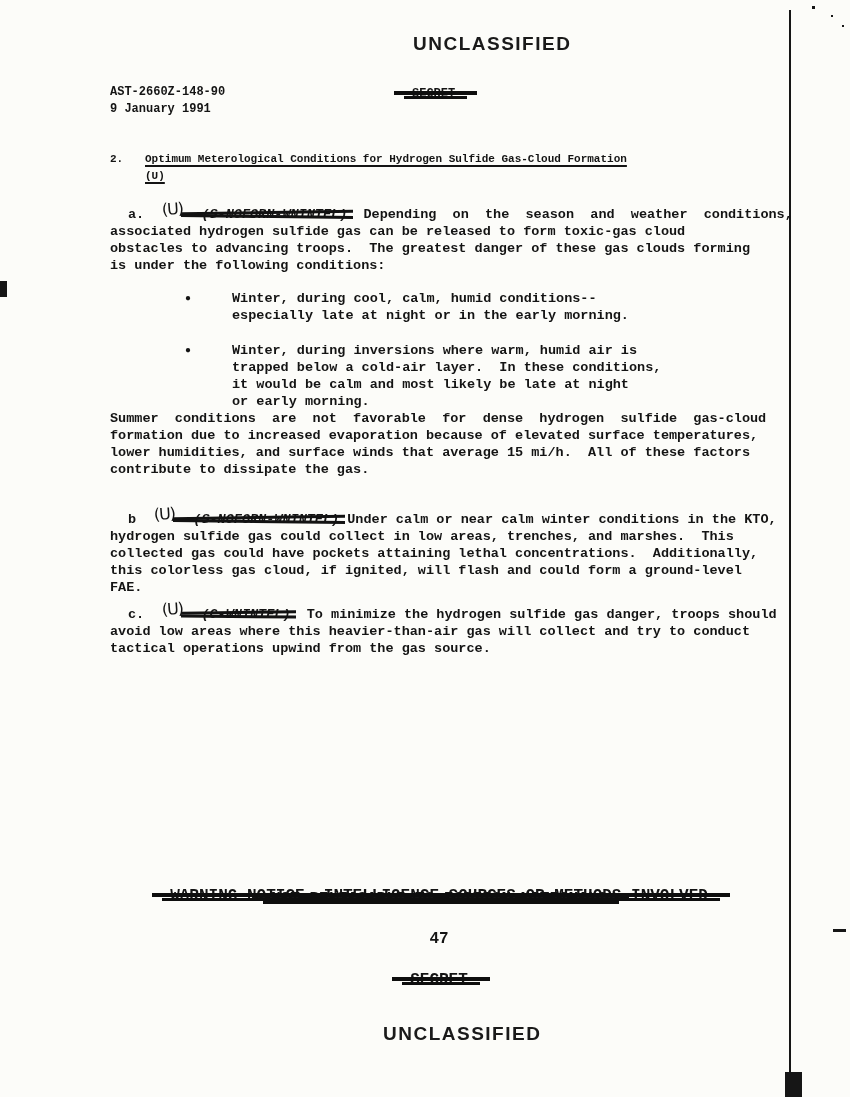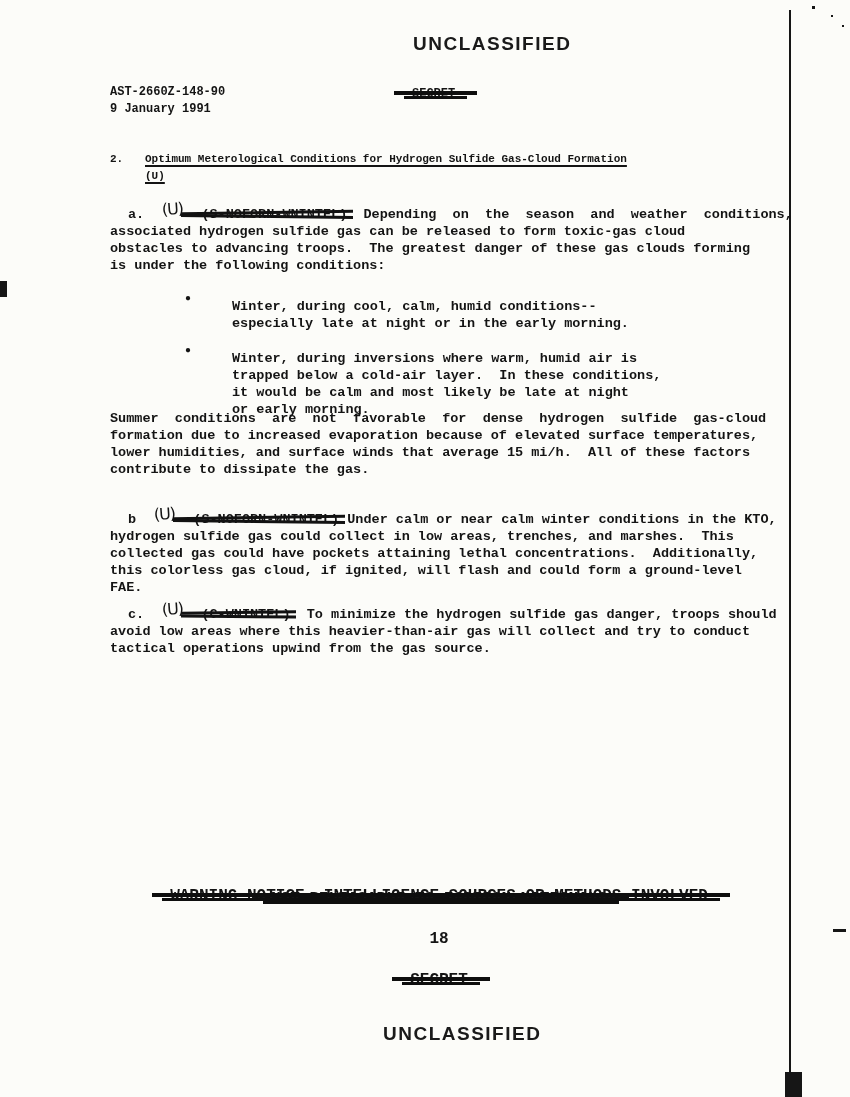--- a/index.html
+++ b/index.html
@@ -21,41 +21,41 @@
     position:absolute; left:110px; width:684px;
     font-size:13.5px; line-height:17px; white-space:pre-wrap;
   }
   .indent { text-indent:18px; }
   .hand {
     display:inline-block;
     font-family:"DejaVu Sans","Liberation Sans",sans-serif;
     font-weight:400; font-size:16px; letter-spacing:-1px;
     transform:rotate(-4deg) translateY(-3px);
   }
-  .redact { position:relative; display:inline-block; }
+  .redact { position:relative; display:inline-block;font-style:italic; }
   .redact::before, .redact::after {
     content:""; position:absolute; left:-2px; right:-6px; height:3px; background:#121212;
   }
   .redact::before { top:5px; transform:rotate(-0.8deg); }
   .redact::after  { top:9px; transform:rotate(0.6deg); }
   .stamp-strike { position:relative; display:inline-block; }
   .stamp-strike::before {
     content:""; position:absolute; left:-18px; right:-22px; top:5px; height:4px; background:#0e0e0e;
   }
   .stamp-strike::after {
     content:""; position:absolute; left:-8px; right:-12px; top:10px; height:3px; background:#0e0e0e;
   }
   .center-line { position:absolute; left:34px; width:810px; text-align:center; font-size:16px; line-height:17px; }
   .heading { position:absolute; left:110px; top:151px; font-size:11px; line-height:17px; }
   .heading .num { display:inline-block; width:35px; }
   .underl { text-decoration:underline; text-decoration-thickness:1.5px; text-underline-offset:3px; }
   .heading .cont { margin-left:35px; }
   .bullet-row { position:absolute; display:flex; left:185px; width:560px; font-size:13.5px; line-height:17px; }
   .bullet-row .marker { width:47px; font-size:10px; line-height:17px; }
-  .bullet-row .btxt { white-space:pre-wrap; flex:1;margin-top:8px; }
+  .bullet-row .btxt { white-space:pre-wrap; flex:1; }
   
   .artifact { position:absolute; background:#161616; }
 </style>
 </head>
 <body>
 
 <div class="page">
 
   <div class="sans-stamp" style="left:413px; top:33px;">UNCLASSIFIED</div>
 
@@ -105,21 +105,21 @@
 avoid low areas where this heavier-than-air gas will collect and try to conduct
 tactical operations upwind from the gas source.</span></div>
 
   <div class="center-line" style="top:891px;">
     <span class="stamp-strike">NOT RELEASABLE TO FOREIGN NATIONALS</span>
   </div>
   <div class="center-line" style="top:888px;">
     <span class="stamp-strike">WARNING NOTICE--INTELLIGENCE SOURCES OR METHODS INVOLVED</span>
   </div>
 
-  <div class="center-line" style="top:931px;">18</div>
+  <div class="center-line" style="top:931px;">47</div>
 
   <div class="center-line" style="top:972px;">
     <span class="stamp-strike">SECRET</span>
   </div>
 
   <div class="sans-stamp" style="left:383px; top:1023px;">UNCLASSIFIED</div>
 
   <div class="artifact" style="left:789px; top:10px; width:2px; height:1064px;"></div>
   <div class="artifact" style="left:785px; top:1072px; width:17px; height:25px;"></div>
   <div class="artifact" style="left:0px; top:281px; width:7px; height:16px;"></div>

